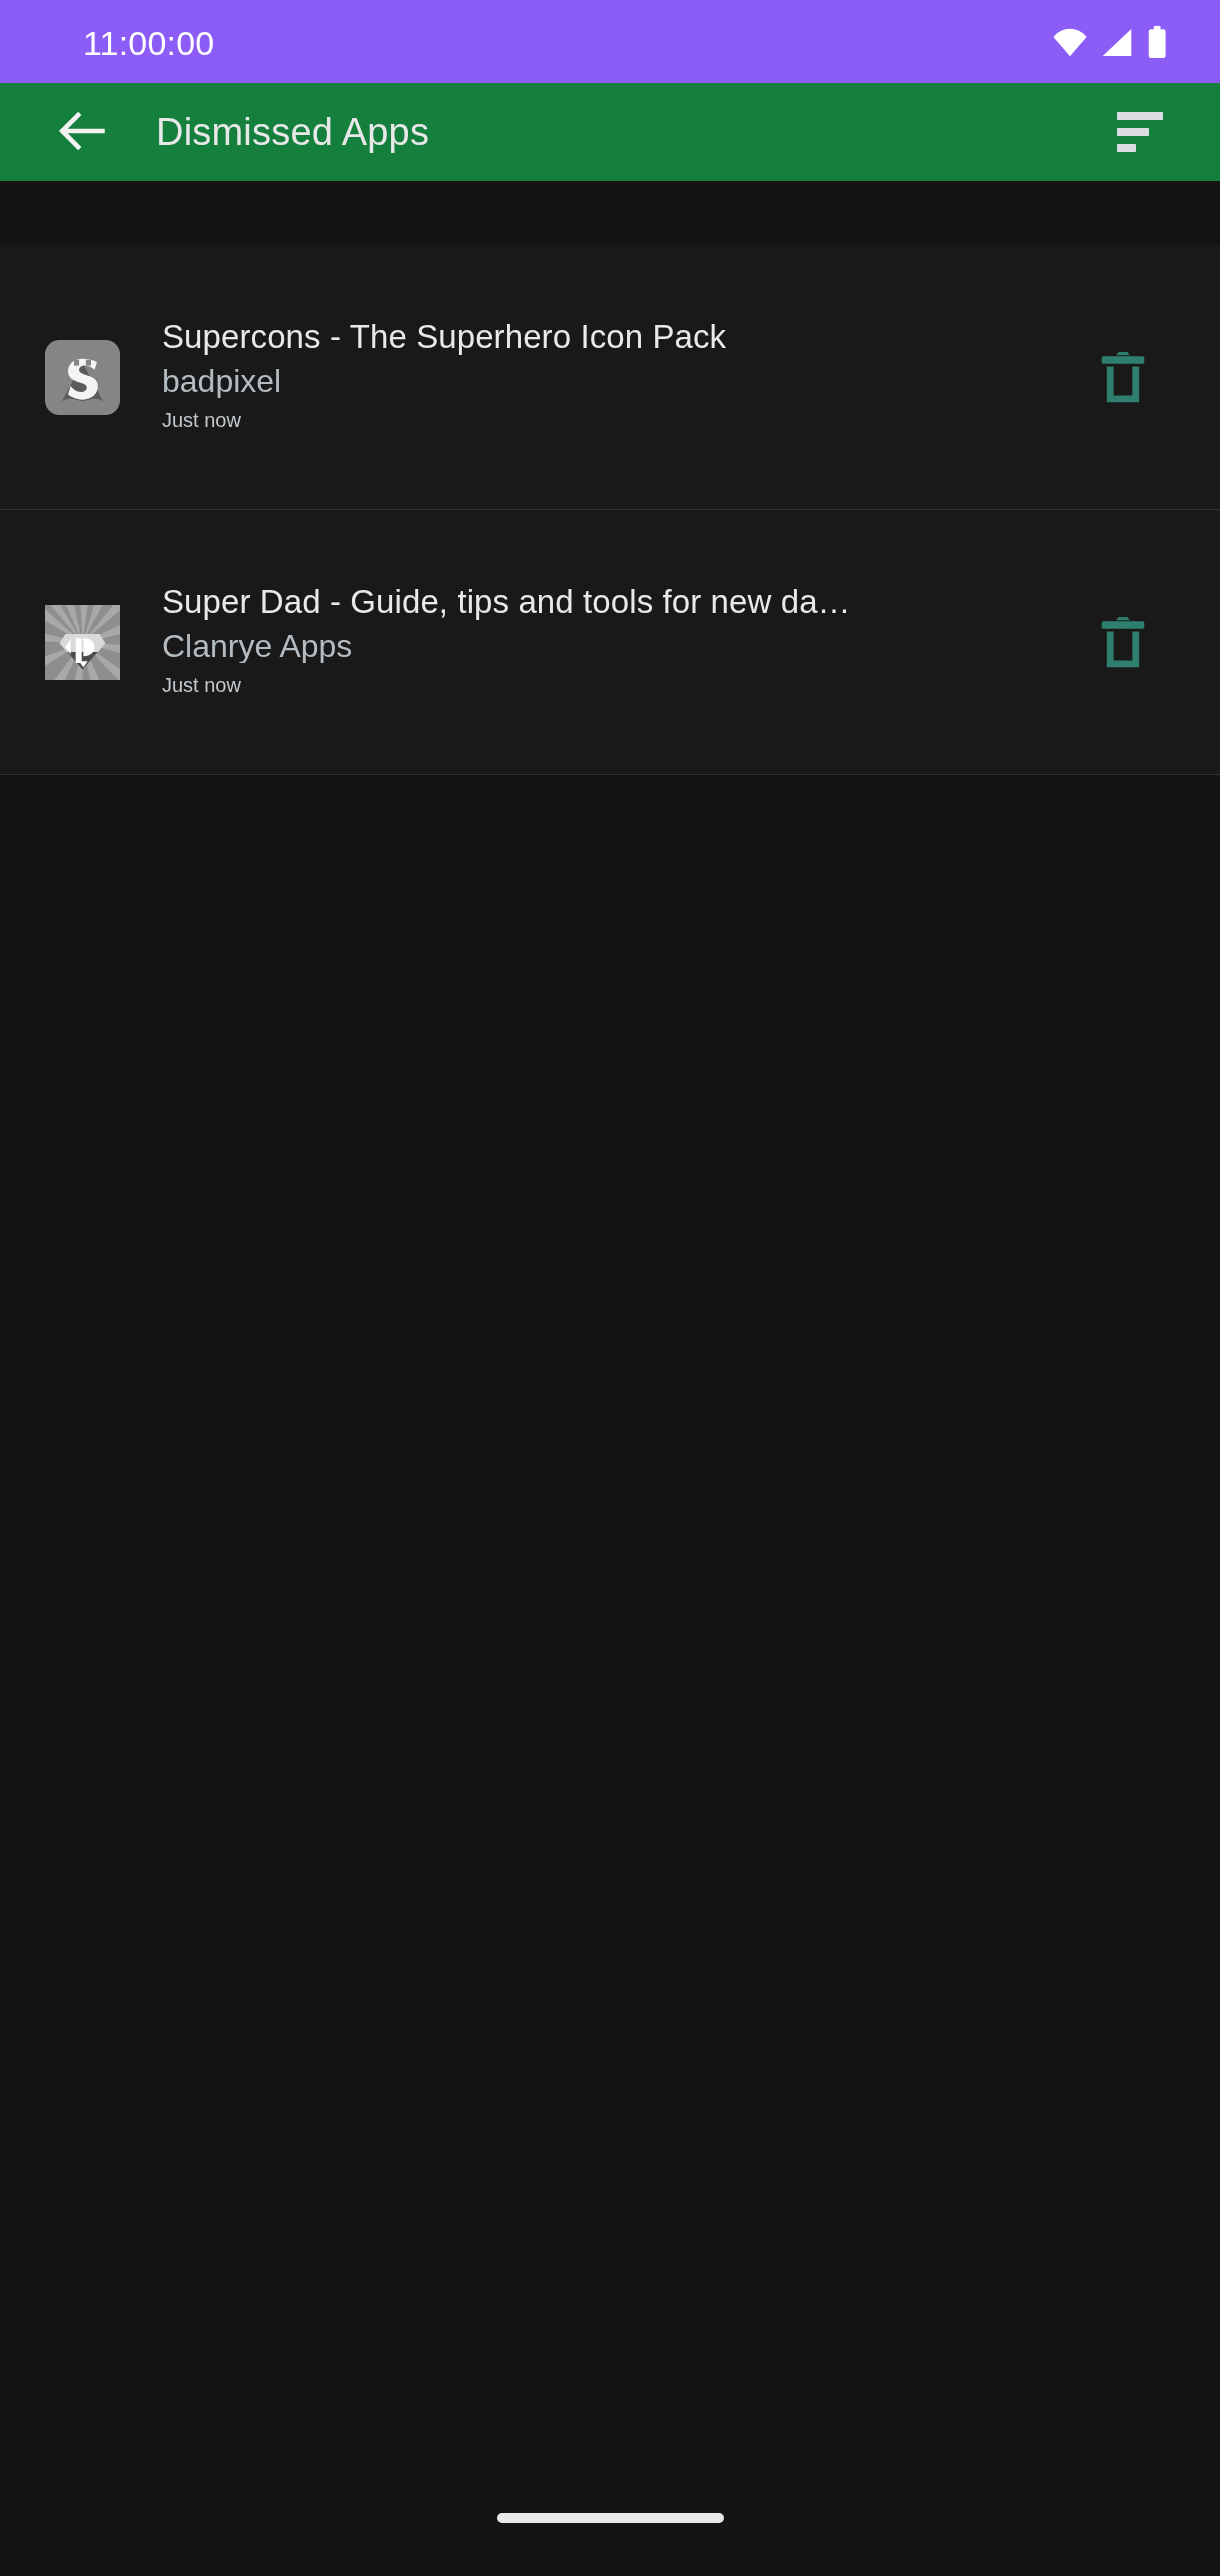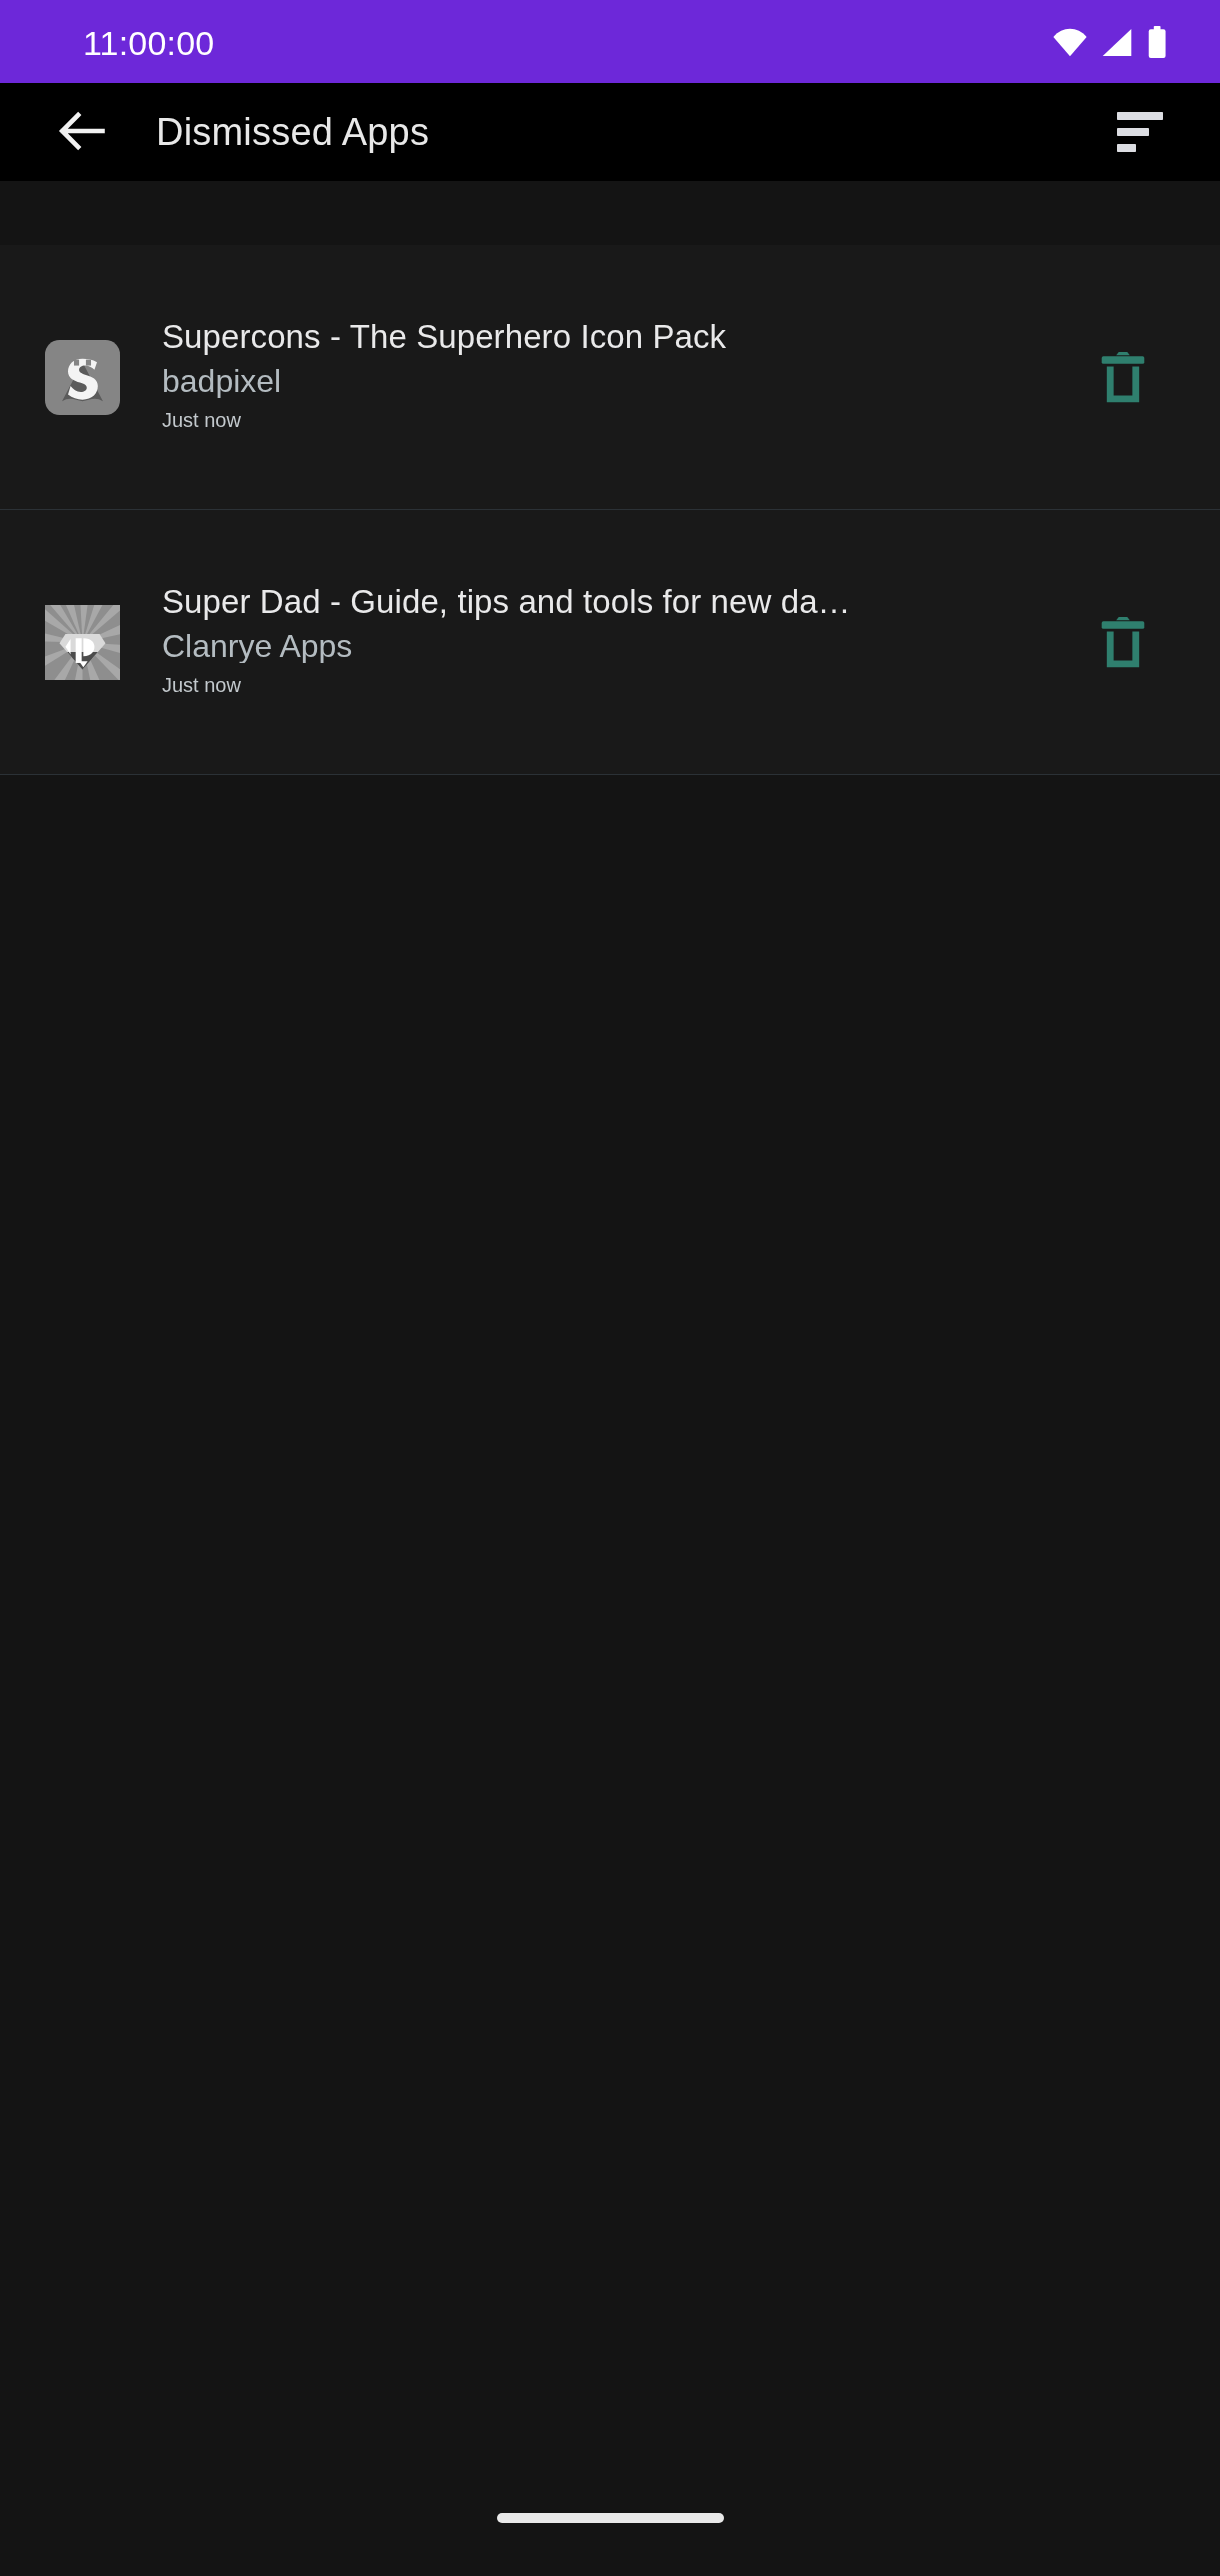--- a/index.html
+++ b/index.html
@@ -12,21 +12,21 @@
   #screen {
     position:relative;
     width:1220px; height:2576px;
     background:#141414;
   }
 
   
   .status-bar {
     position:absolute; top:0; left:0;
     width:1220px; height:83px;
-    background:#6d28d9;
+    background:#8b5cf6;
     display:flex; align-items:center;
     justify-content:space-between;
     padding:4px 53px 0 83px;
     gap:20px;
   }
   .status-clock {
     color:#ffffff;
     font-size:34px;
     letter-spacing:0.2px;
   }
@@ -34,21 +34,21 @@
     display:flex; align-items:center; gap:13.6px;
   }
   .ic-wifi { display:block; }
   .ic-signal { display:block; }
   .ic-batt { display:block; }
 
   
   .app-bar {
     position:absolute; top:83px; left:0;
     width:1220px; height:98px;
-    background:#000000;
+    background:#15803d;
     display:flex; align-items:center;
   }
   .back-btn {
     width:95px; height:95px;
     margin-left:34px;
     display:flex; align-items:center; justify-content:center;
     cursor:pointer;
   }
   .app-title {
     margin-left:27px;

